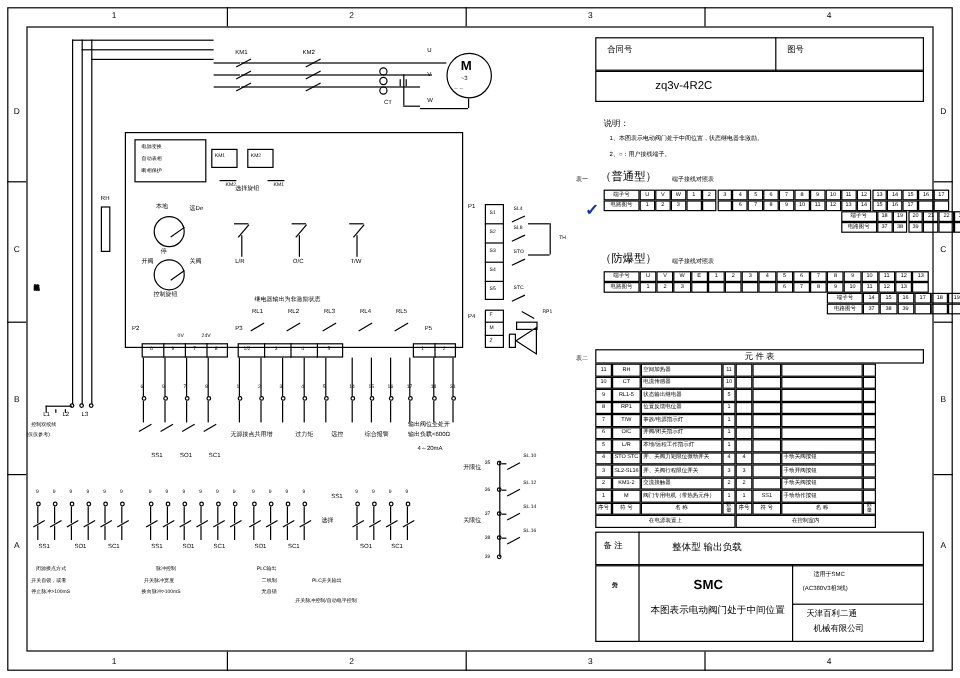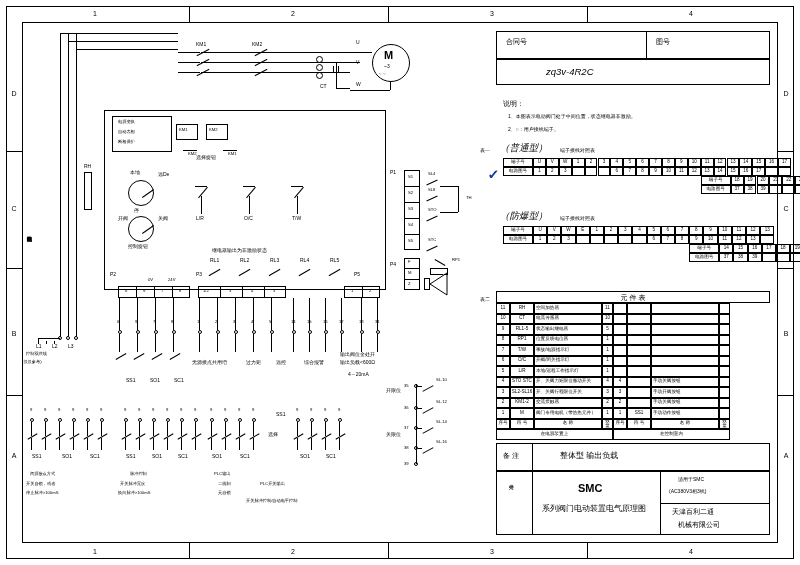--- a/index.html
+++ b/index.html
@@ -8,21 +8,21 @@
   .abs{position:absolute;}
   .ln{position:absolute;background:#000;}
   .h{height:1px;}
   .v{width:1px;}
   .bx{position:absolute;border:1px solid #000;box-sizing:border-box;}
   .t{position:absolute;font-size:6px;color:#000;line-height:1.05;white-space:nowrap;}
   .t5{font-size:5px;}
   .t4{font-size:4.2px;}
   .t7{font-size:7px;}
   .t8{font-size:8px;}
-  .t9{font-size:9.5px;font-style:italic;}
+  .t9{font-size:9.5px;}
   .t11{font-size:11px;}
   .cell{position:absolute;border:1px solid #000;box-sizing:border-box;font-size:4.6px;display:flex;align-items:center;justify-content:center;text-align:center;line-height:1;}
   .cellL{justify-content:flex-start;padding-left:1px;}
   .frame-outer{position:absolute;left:6px;top:6px;width:788px;height:553px;border:1px solid #000;box-sizing:border-box;}
   .frame-inner{position:absolute;left:22px;top:22px;width:756px;height:521px;border:1.6px solid #000;box-sizing:border-box;}
   .zl{position:absolute;font-size:7px;text-align:center;}
   .odot{position:absolute;width:4px;height:4px;border-radius:50%;border:1px solid #000;box-sizing:border-box;background:#fff;}
   .circ{position:absolute;border:1px solid #000;border-radius:50%;box-sizing:border-box;}
   .vtxt{position:absolute;font-size:5.2px;writing-mode:vertical-rl;text-orientation:upright;line-height:1.15;letter-spacing:0px;}
   .chk{position:absolute;color:#1436a4;font-size:13px;font-weight:bold;transform:scaleX(1.1);}
@@ -302,21 +302,21 @@
   <div class="ln v" style="left:532px;top:443px;height:28px;"></div>
   <div class="t t7" style="left:503px;top:452px;">备 注</div>
   <div class="t t8" style="left:560px;top:452px;">整体型 输出负载</div>
 
   <div class="bx" style="left:496px;top:471px;width:274px;height:64px;"></div>
   <div class="ln v" style="left:532px;top:471px;height:64px;"></div>
   <div class="ln v" style="left:660px;top:471px;height:64px;"></div>
   <div class="ln h" style="left:660px;top:503px;width:110px;"></div>
   <div class="vtxt" style="left:508px;top:480px;height:48px;">分类</div>
   <div class="t t11" style="left:578px;top:483px;font-weight:bold;">SMC</div>
-  <div class="t t8" style="left:542px;top:505px;">系列阀门电动装置电气原理图</div>
+  <div class="t t8" style="left:542px;top:505px;">本图表示电动阀门处于中间位置</div>
   <div class="t t5" style="left:678px;top:477px;">适用于SMC</div>
   <div class="t t5" style="left:669px;top:489px;">(AC380V3相3线)</div>
   <div class="t t7" style="left:672px;top:508px;">天津百利二通</div>
   <div class="t t7" style="left:678px;top:521px;">机械有限公司</div>
 
   <div class="ln v" style="left:60px;top:33px;height:305px;"></div>
   <div class="ln v" style="left:68px;top:33px;height:305px;"></div>
   <div class="ln v" style="left:76px;top:33px;height:305px;"></div>
   <div class="ln h" style="left:60px;top:33px;width:118px;"></div>
   <div class="ln h" style="left:68px;top:41px;width:110px;"></div>

